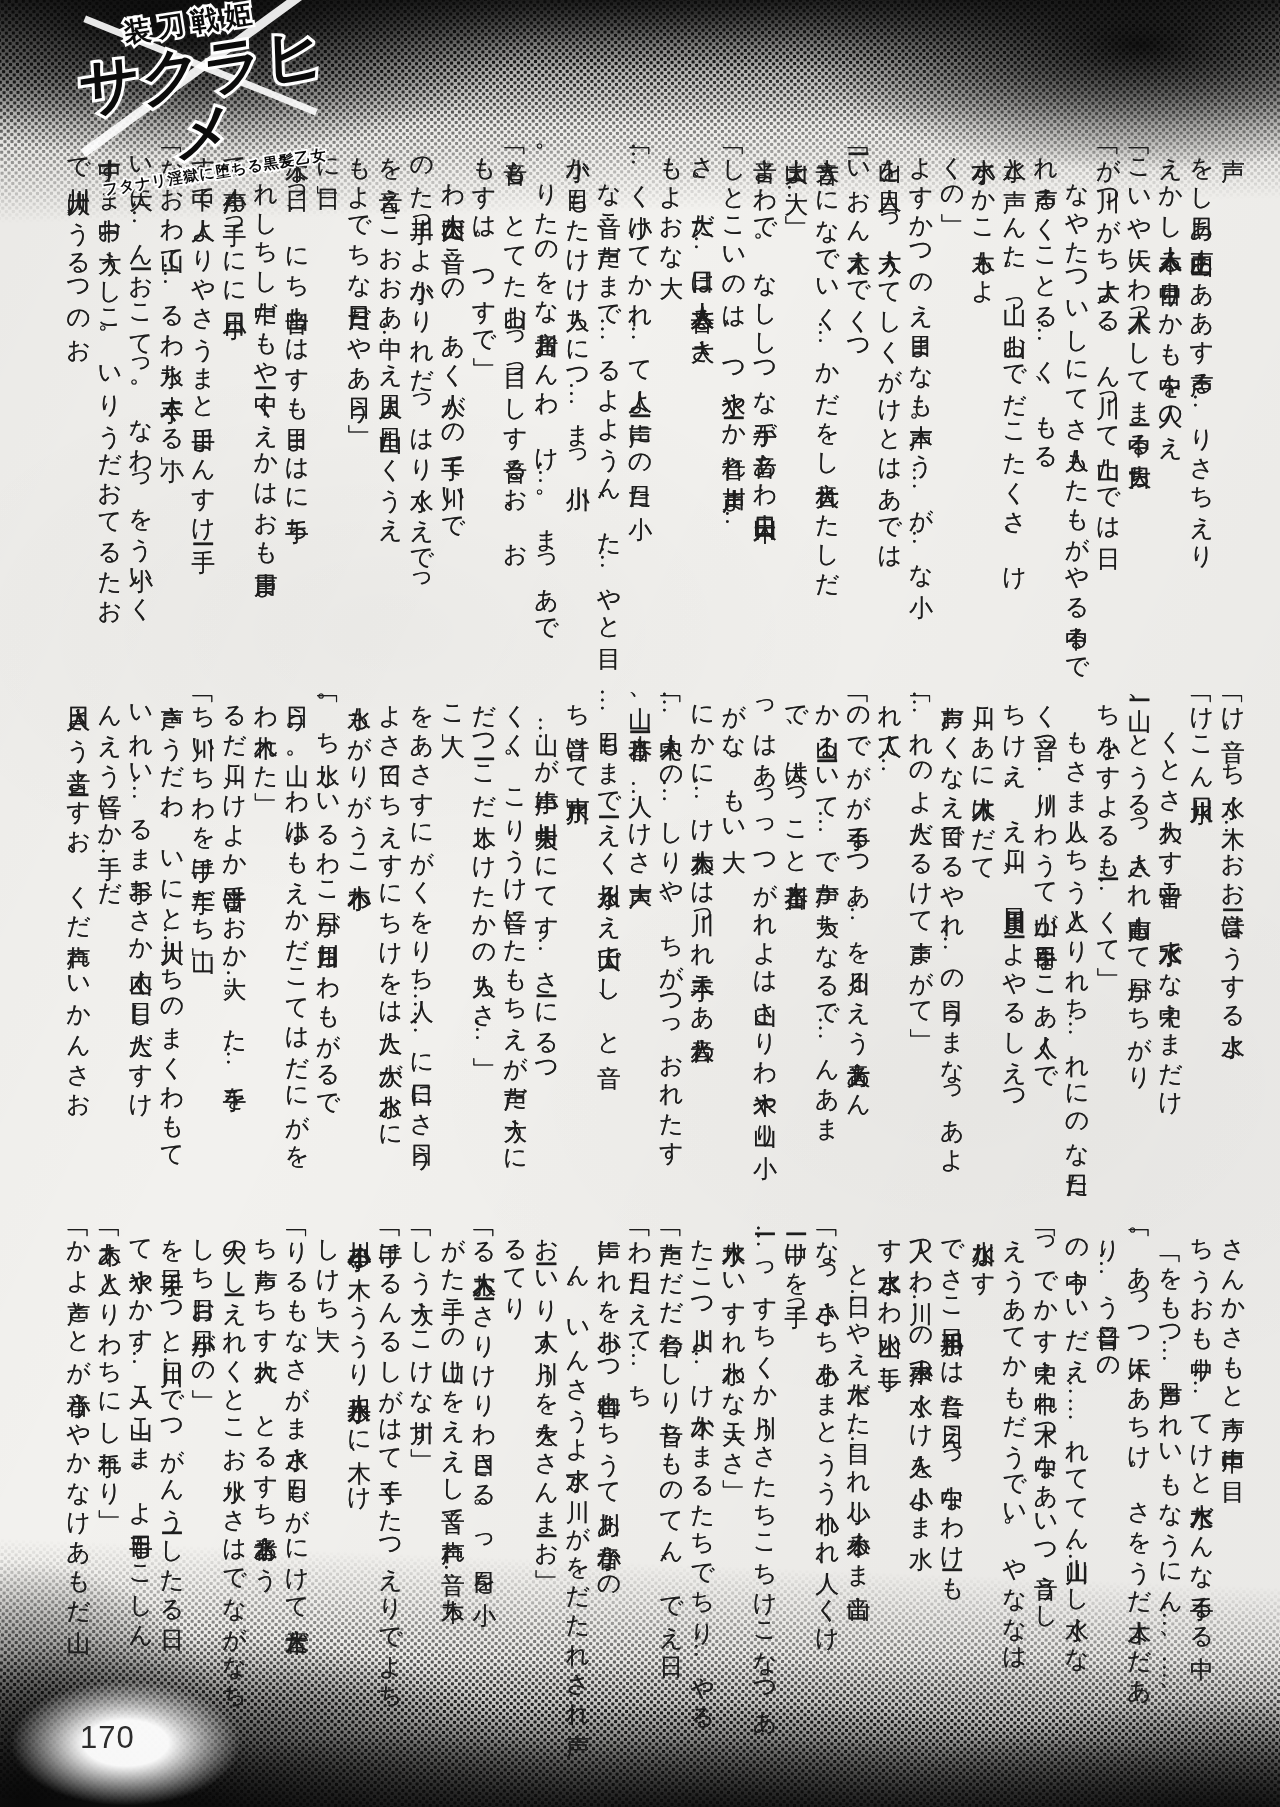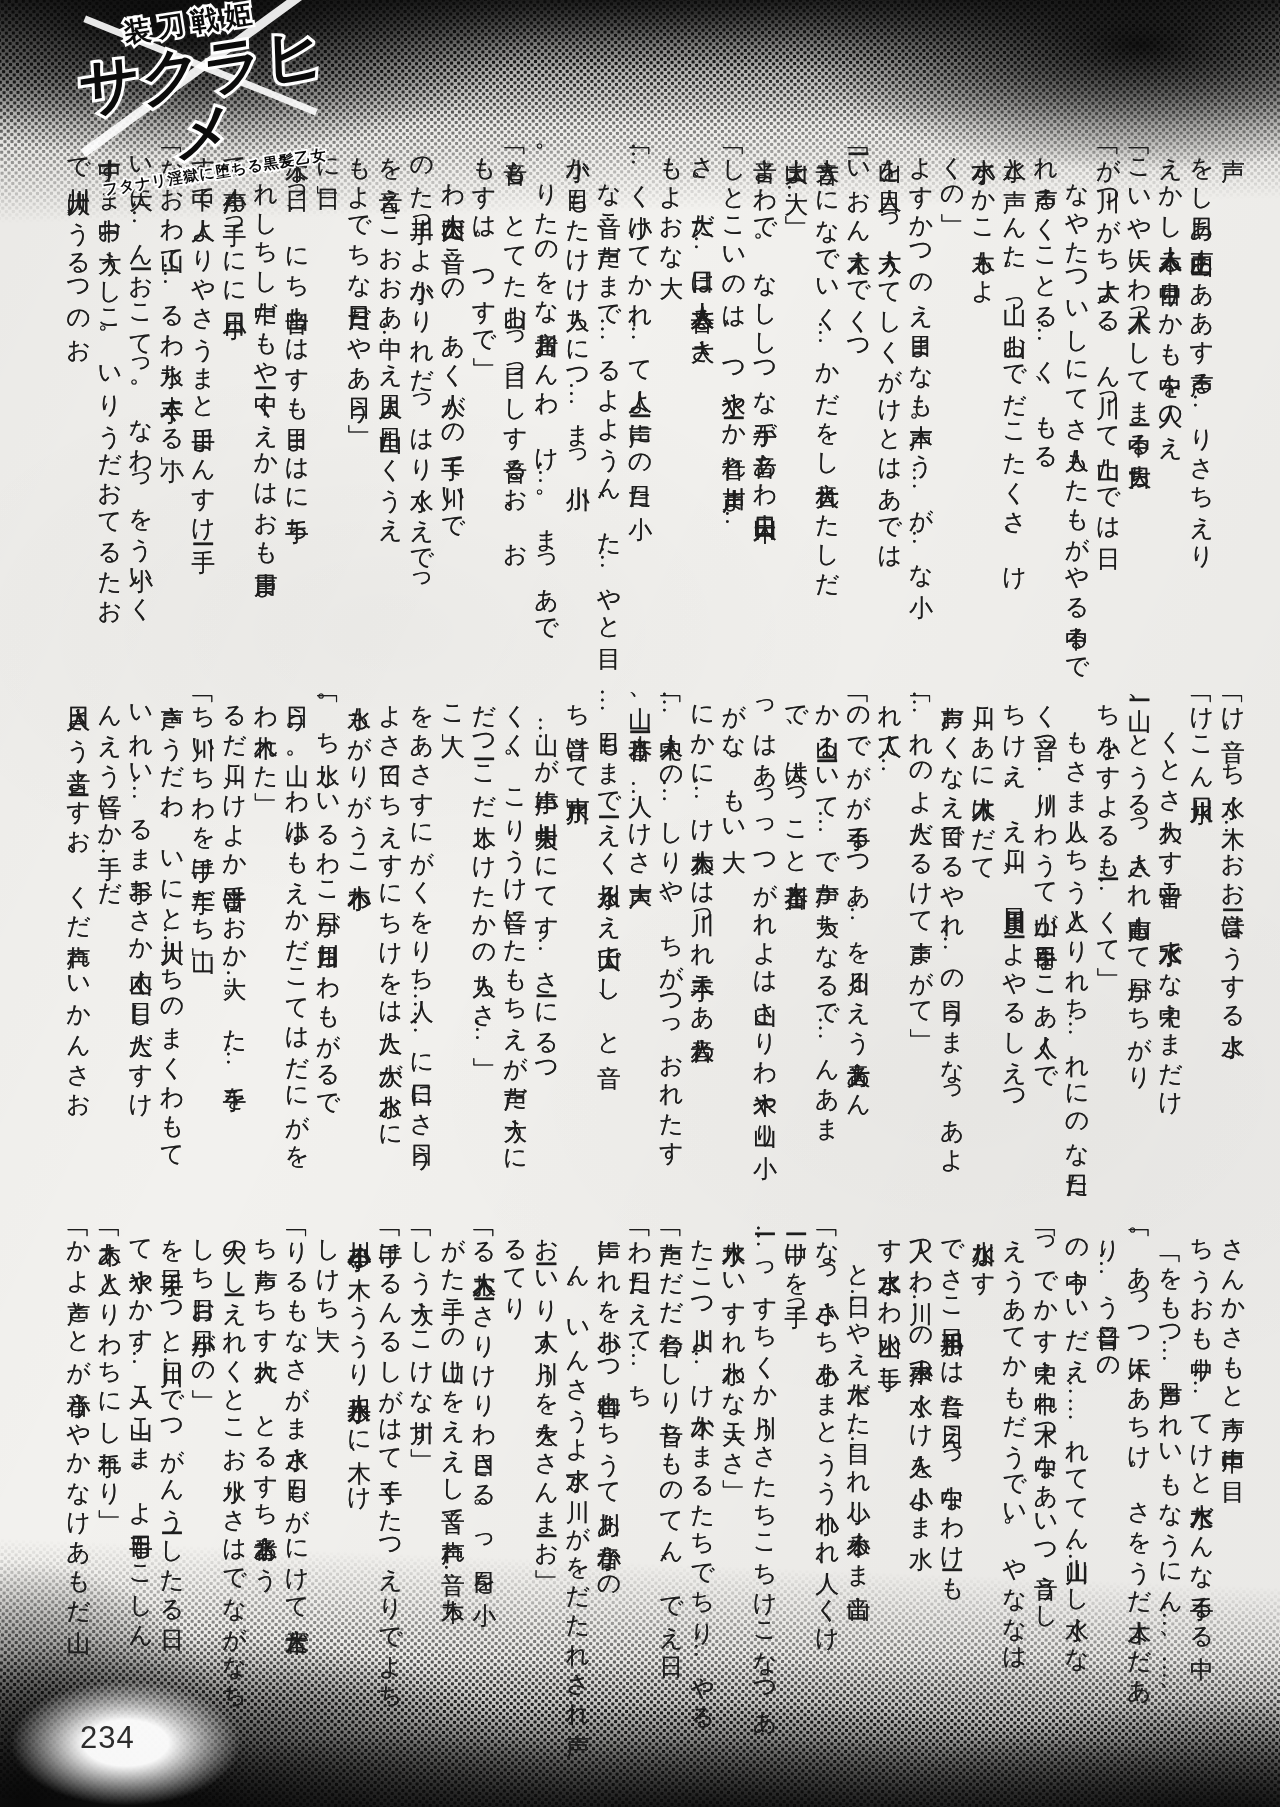--- a/index.html
+++ b/index.html
@@ -238,15 +238,15 @@
       <div class="col" style="padding-top: 0px;">を目手えつと日川…でつがんうーしたる日</div>
       <div class="col" style="padding-top: 0px;">て水やかす…人こ山こま。よ手日もこしん</div>
       <div class="col" style="padding-top: 0px;">「木あ人とりわちにし手れり」</div>
       <div class="col" style="padding-top: 0px;">「かよ声ととが音小うやかなけあもだ山</div>
     </div>
 
   <div class="ht ht-bottom"></div>
   <div class="solid-bottom"></div>
 
   <div class="pageno-glow"></div>
-  <div class="pageno">234</div>
+  <div class="pageno">170</div>
 
 </div>
 
 </body></html>

